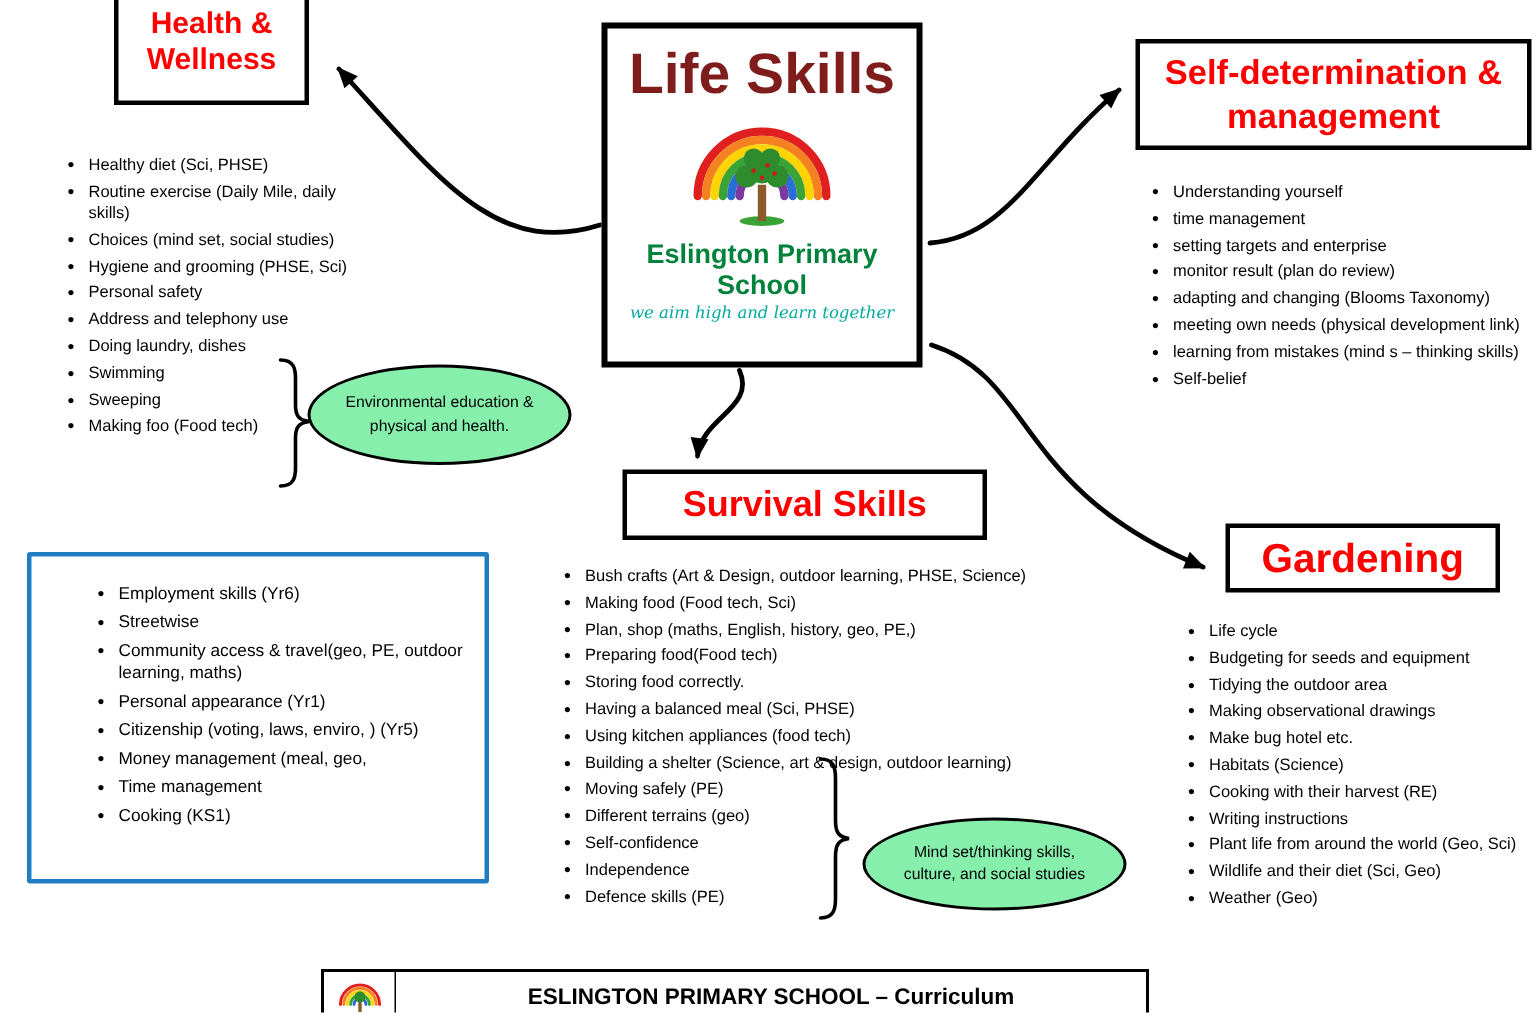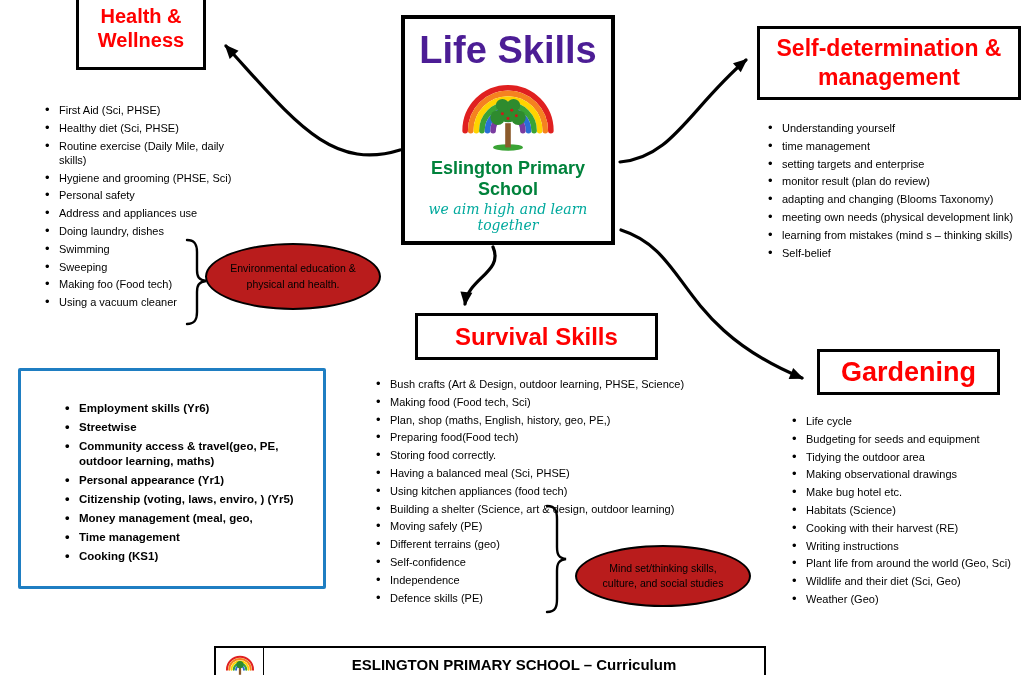--- a/index.html
+++ b/index.html
@@ -46,46 +46,46 @@
   
   .center-box {
     position:absolute;
     left:401px; top:15px; width:214px; height:230px;
     border:4px solid #000;
     background:#fff;
     text-align:center;
     z-index:3;
   }
   .center-title {
-    color:#4c1d95;
+    color:#7f1d1d;
     font-weight:bold;
     font-size:38px;
     margin-top:12px;
     line-height:1.0;
   }
   .school-name {
     color:#00823b;
     font-weight:bold;
     font-size:18px;
     margin-top:1px;
   }
   .school-tagline {
     color:#00a99d;
-    font-size:14px;
+    font-size:11px;
     font-style:italic;
     font-family:"DejaVu Serif", serif;
     margin-top:1px;
   }
 
   
   .callout {
     position:absolute;
     border:2px solid #000;
     border-radius:50%;
-    background:#b91c1c;
+    background:#86efac;
     display:flex;
     align-items:center;
     justify-content:center;
     text-align:center;
     font-size:10.5px;
     line-height:1.45;
     padding:0 16px;
     z-index:3;
   }
 
@@ -93,21 +93,21 @@
   .themes-box {
     position:absolute;
     left:18px; top:368px; width:308px; height:221px;
     border:3px solid #1f7ec2;
     border-radius:2px;
     background:#fff;
     padding:9px 6px 0 13px;
     z-index:3;
   }
   .themes-title { font-size:12.5px; font-weight:bold; }
-  .themes-box ul.bullets { position:static; margin-top:21px; padding-left:28px;font-weight:bold; }
+  .themes-box ul.bullets { position:static; margin-top:9px; padding-left:28px; }
   .themes-box ul.bullets li { font-size:11.5px; margin-bottom:4px; }
 
   
   .footer-box {
     position:absolute;
     left:214px; top:646px; width:552px; height:60px;
     border:2px solid #000;
     background:#fff;
     display:flex;
     z-index:3;
@@ -154,31 +154,30 @@
   <g fill="none" stroke="#000" stroke-width="2.4" stroke-linecap="round">
     <path d="M 187 240 C 196 240 197 246 197 252 L 197 270 C 197 277 199 280 206 281 C 199 282 197 285 197 292 L 197 312 C 197 318 196 324 187 324"></path>
     <path d="M 547 506 C 556 506 557 512 557 519 L 557 547 C 557 555 559 558 566 559 C 559 560 557 563 557 571 L 557 599 C 557 606 556 612 547 612"></path>
   </g>
 </svg>
 
 <div class="node-box" style="left:76px; top:-14px; width:130px; height:84px; font-size:20px; line-height:1.2;">
   <span>Health &amp; Wellness</span>
 </div>
 <ul class="bullets" style="left:42px; top:103px; width:198px;">
-    <li>First Aid (Sci, PHSE)</li>
     <li>Healthy diet (Sci, PHSE)</li>
     <li>Routine exercise (Daily Mile, daily skills)</li>
+    <li>Choices (mind set, social studies)</li>
     <li>Hygiene and grooming (PHSE, Sci)</li>
     <li>Personal safety</li>
-    <li>Address and appliances use</li>
+    <li>Address and telephony use</li>
     <li>Doing laundry, dishes</li>
     <li>Swimming</li>
     <li>Sweeping</li>
     <li>Making foo (Food tech)</li>
-    <li>Using a vacuum cleaner</li>
   </ul>
 
 <div class="center-box">
   <div class="center-title">Life Skills</div>
   <svg width="112" height="82" viewBox="0 0 120 88" style="margin-top:2px;">
     <g fill="none" stroke-linecap="round">
       <path d="M 14 64 A 46 46 0 0 1 106 64" stroke="#e02020" stroke-width="6"></path>
       <path d="M 20 64 A 40 40 0 0 1 100 64" stroke="#f58220" stroke-width="6"></path>
       <path d="M 26 64 A 34 34 0 0 1 94 64" stroke="#ffd400" stroke-width="6"></path>
       <path d="M 32 64 A 28 28 0 0 1 88 64" stroke="#3aa335" stroke-width="6"></path>

